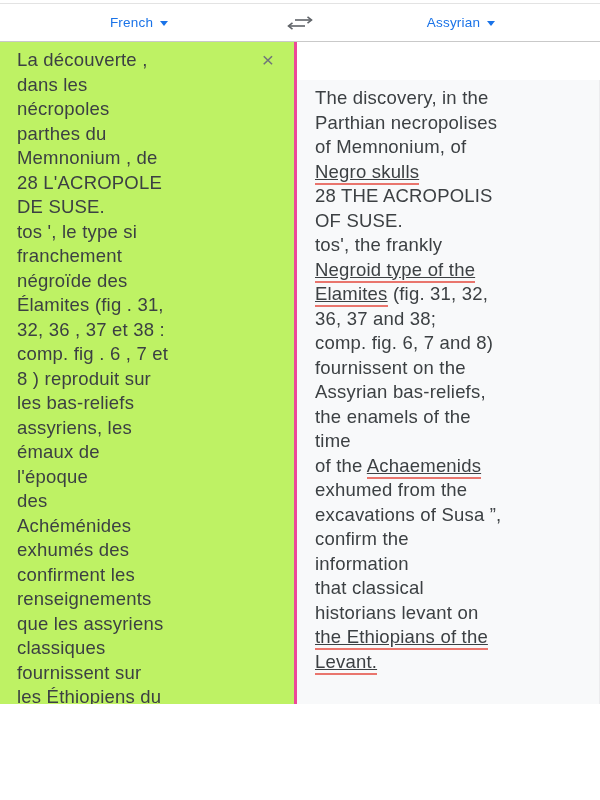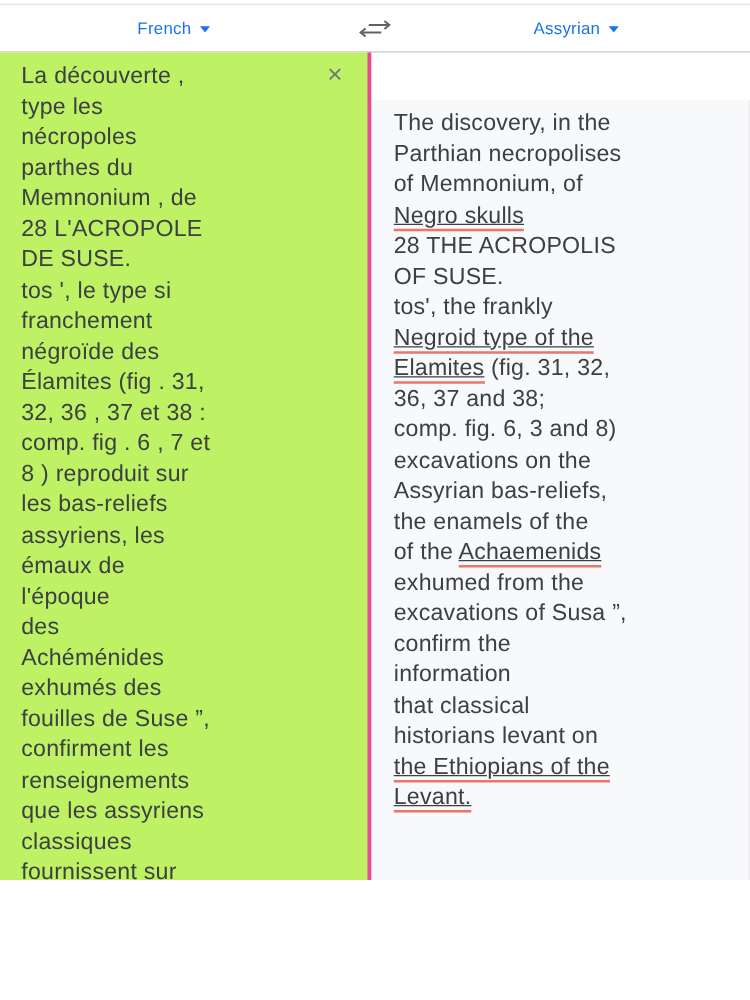--- a/index.html
+++ b/index.html
@@ -105,41 +105,40 @@
     <div class="lang">
       <span>Assyrian</span>
       <span class="caret"></span>
     </div>
   </div>
 
   <div class="body">
     <div class="pane source">
       <div id="source-lines">
           <div class="line">La découverte ,</div>
-          <div class="line">type les</div>
+          <div class="line">dans les</div>
           <div class="line">nécropoles</div>
           <div class="line">parthes du</div>
           <div class="line">Memnonium , de</div>
           <div class="line">28 L'ACROPOLE</div>
           <div class="line">DE SUSE.</div>
           <div class="line">tos ', le type si</div>
           <div class="line">franchement</div>
           <div class="line">négroïde des</div>
           <div class="line">Élamites (fig . 31,</div>
           <div class="line">32, 36 , 37 et 38 :</div>
           <div class="line">comp. fig . 6 , 7 et</div>
           <div class="line">8 ) reproduit sur</div>
           <div class="line">les bas-reliefs</div>
           <div class="line">assyriens, les</div>
           <div class="line">émaux de</div>
           <div class="line">l'époque</div>
           <div class="line">des</div>
           <div class="line">Achéménides</div>
           <div class="line">exhumés des</div>
-          <div class="line">fouilles de Suse ”,</div>
           <div class="line">confirment les</div>
           <div class="line">renseignements</div>
           <div class="line">que les assyriens</div>
           <div class="line">classiques</div>
           <div class="line">fournissent sur</div>
           <div class="line">les Éthiopiens du</div>
           <div class="line">levant.</div>
         </div>
       <button class="close-btn" aria-label="clear source text">×</button>
     </div>
@@ -148,24 +147,25 @@
           <div class="line"><span>The discovery, in the</span></div>
           <div class="line"><span>Parthian necropolises</span></div>
           <div class="line"><span>of Memnonium, of</span></div>
           <div class="line"><span class="u">Negro skulls</span></div>
           <div class="line"><span>28 THE ACROPOLIS</span></div>
           <div class="line"><span>OF SUSE.</span></div>
           <div class="line"><span>tos', the frankly</span></div>
           <div class="line"><span class="u">Negroid type of the</span></div>
           <div class="line"><span class="u">Elamites</span><span> (fig. 31, 32,</span></div>
           <div class="line"><span>36, 37 and 38;</span></div>
-          <div class="line"><span>comp. fig. 6, 3 and 8)</span></div>
-          <div class="line"><span>excavations on the</span></div>
+          <div class="line"><span>comp. fig. 6, 7 and 8)</span></div>
+          <div class="line"><span>fournissent on the</span></div>
           <div class="line"><span>Assyrian bas-reliefs,</span></div>
           <div class="line"><span>the enamels of the</span></div>
+          <div class="line"><span>time</span></div>
           <div class="line"><span>of the </span><span class="u">Achaemenids</span></div>
           <div class="line"><span>exhumed from the</span></div>
           <div class="line"><span>excavations of Susa ”,</span></div>
           <div class="line"><span>confirm the</span></div>
           <div class="line"><span>information</span></div>
           <div class="line"><span>that classical</span></div>
           <div class="line"><span>historians levant on</span></div>
           <div class="line"><span class="u">the Ethiopians of the</span></div>
           <div class="line"><span class="u">Levant.</span></div>
         </div>

